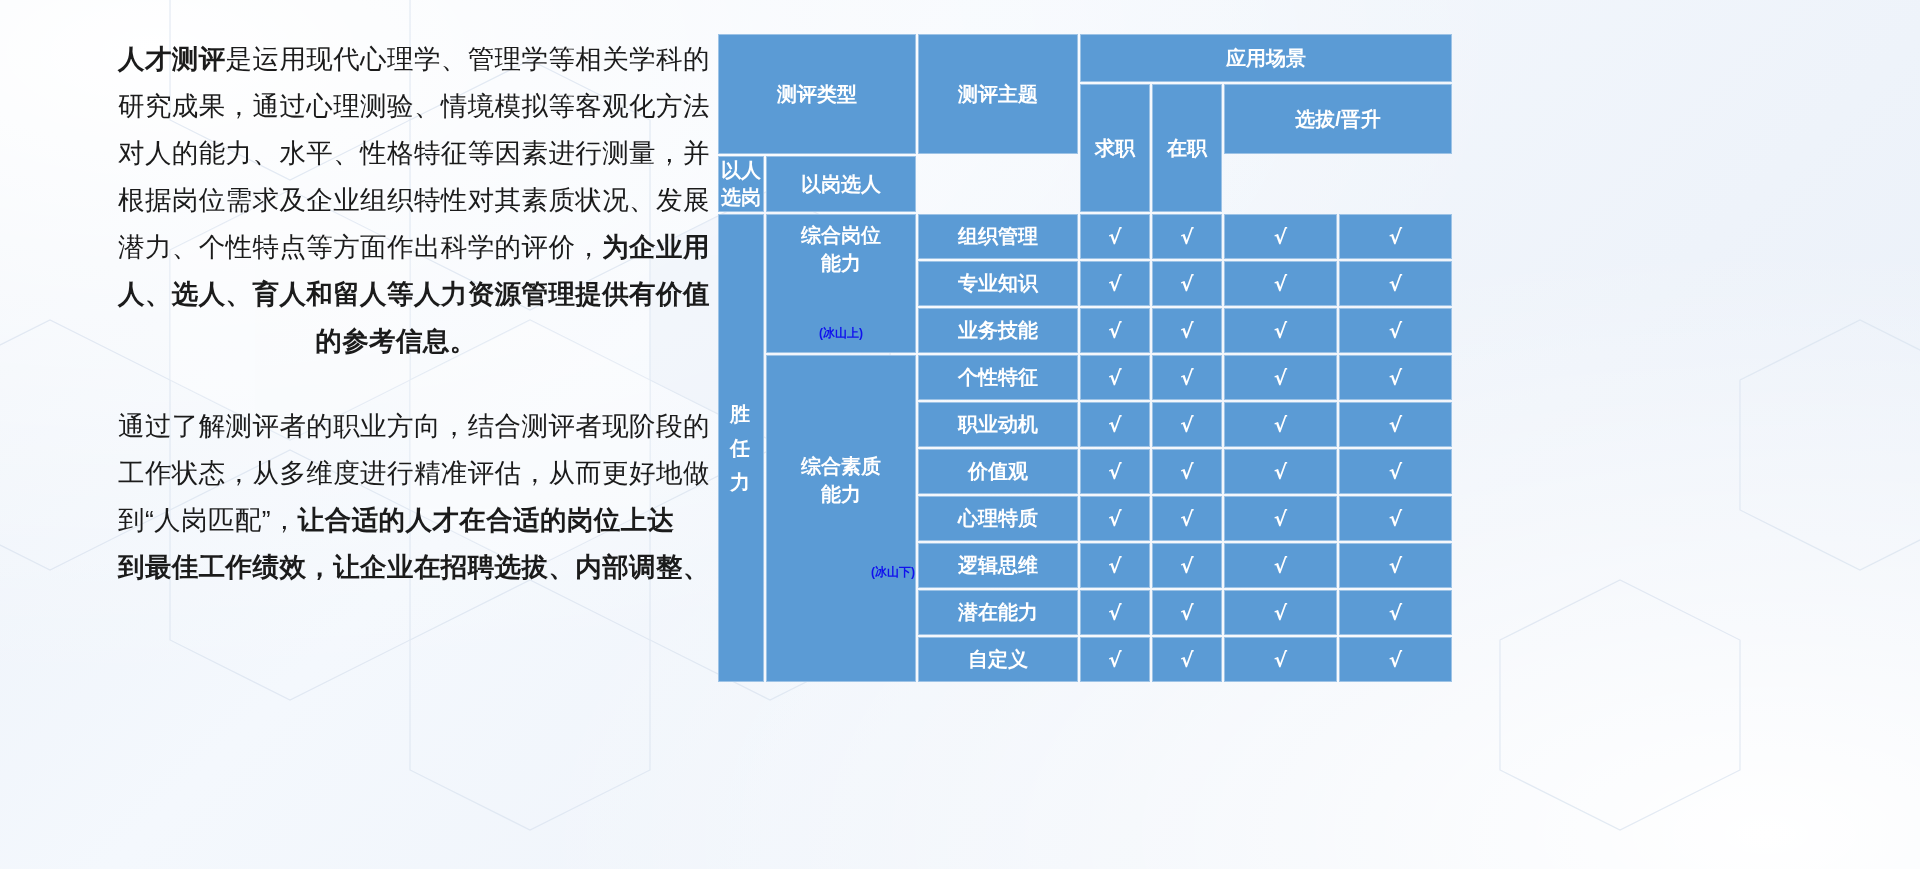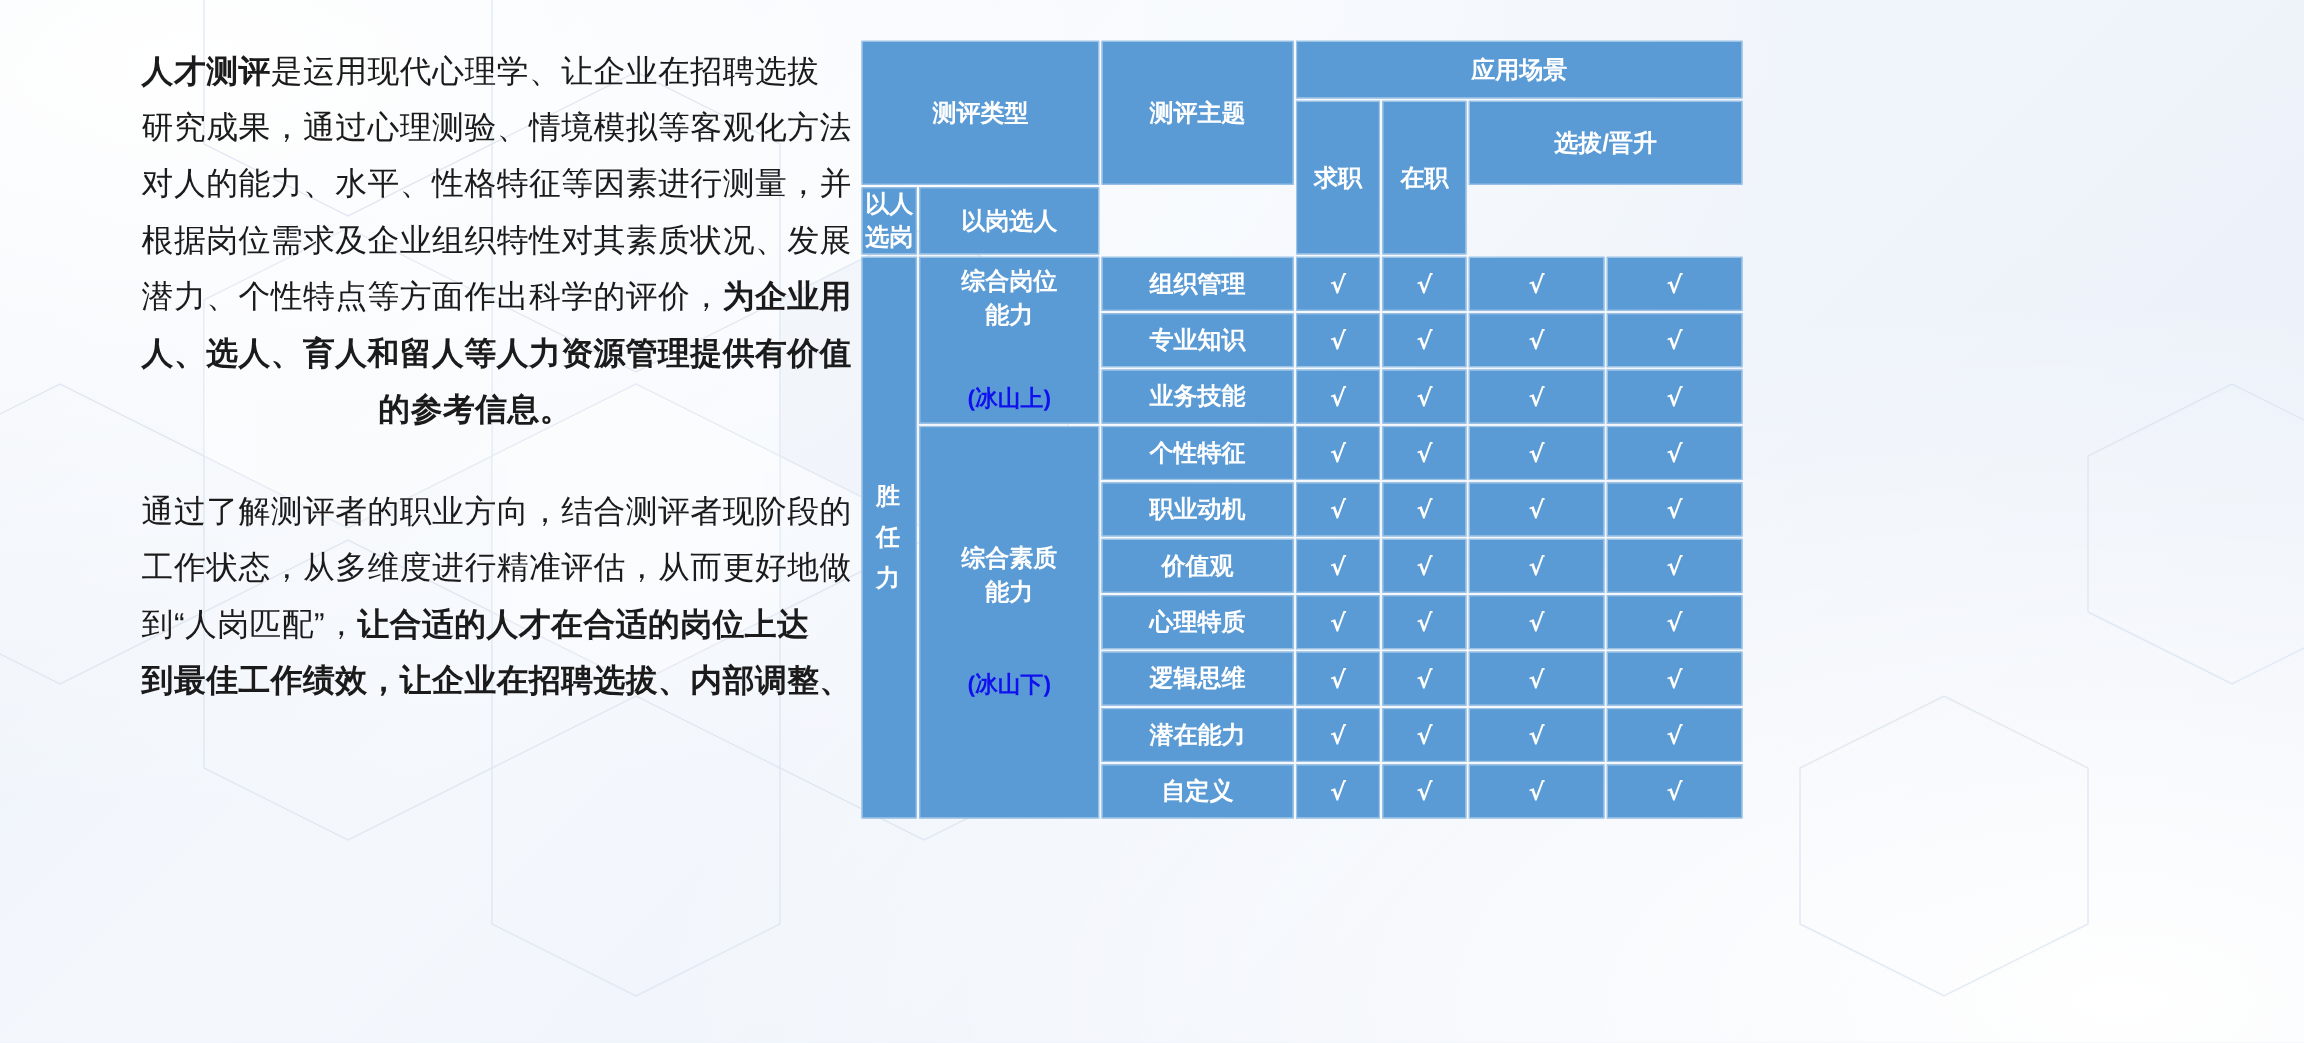--- a/index.html
+++ b/index.html
@@ -59,25 +59,25 @@
     border:1px solid #9dc3e6;
   }
   td.hdr-main{ font-size:21px; }
   td.app-title{ font-size:23px; }
   td.sub{ font-size:17px; }
   td.sub-small{ font-size:16px; }
   td.group{ font-size:21px; line-height:28px; }
   td.group .ice{
     display:block;
     color:#1010ee;
-    font-size:19px;
+    font-size:12px;
     font-weight:bold;
     margin-top:42px;
   }
-  td.group.lower .ice{ margin-top:50px; }
+  td.group.lower .ice{ margin-top:50px;text-align:right; }
   td.vert{
     width:46px;
     font-size:25px;
     line-height:34px;
     letter-spacing:2px;
   }
   td.vert .vtxt{ display:block; }
   td.topic{ font-size:20px; height:43px; }
   td.check{
     background:#edf4fc;
@@ -120,21 +120,21 @@
     </g>
   </svg>
 </div>
 
 <div class="page">
 
   <div class="text-col">
 
     <div class="para">
       <div class="line">
-        <span class="b">人才测评</span><span>是运用现代心理学、让企业在招聘选拔</span>
+        <span class="b">人才测评</span><span>是运用现代心理学、管理学等相关学科的</span>
       </div>
       <div class="line">
         <span>研究成果，通过心理测验、情境模拟等客观化方法</span>
       </div>
       <div class="line">
         <span>对人的能力、水平、性格特征等因素进行测量，并</span>
       </div>
       <div class="line">
         <span>根据岗位需求及企业组织特性对其素质状况、发展</span>
       </div>

